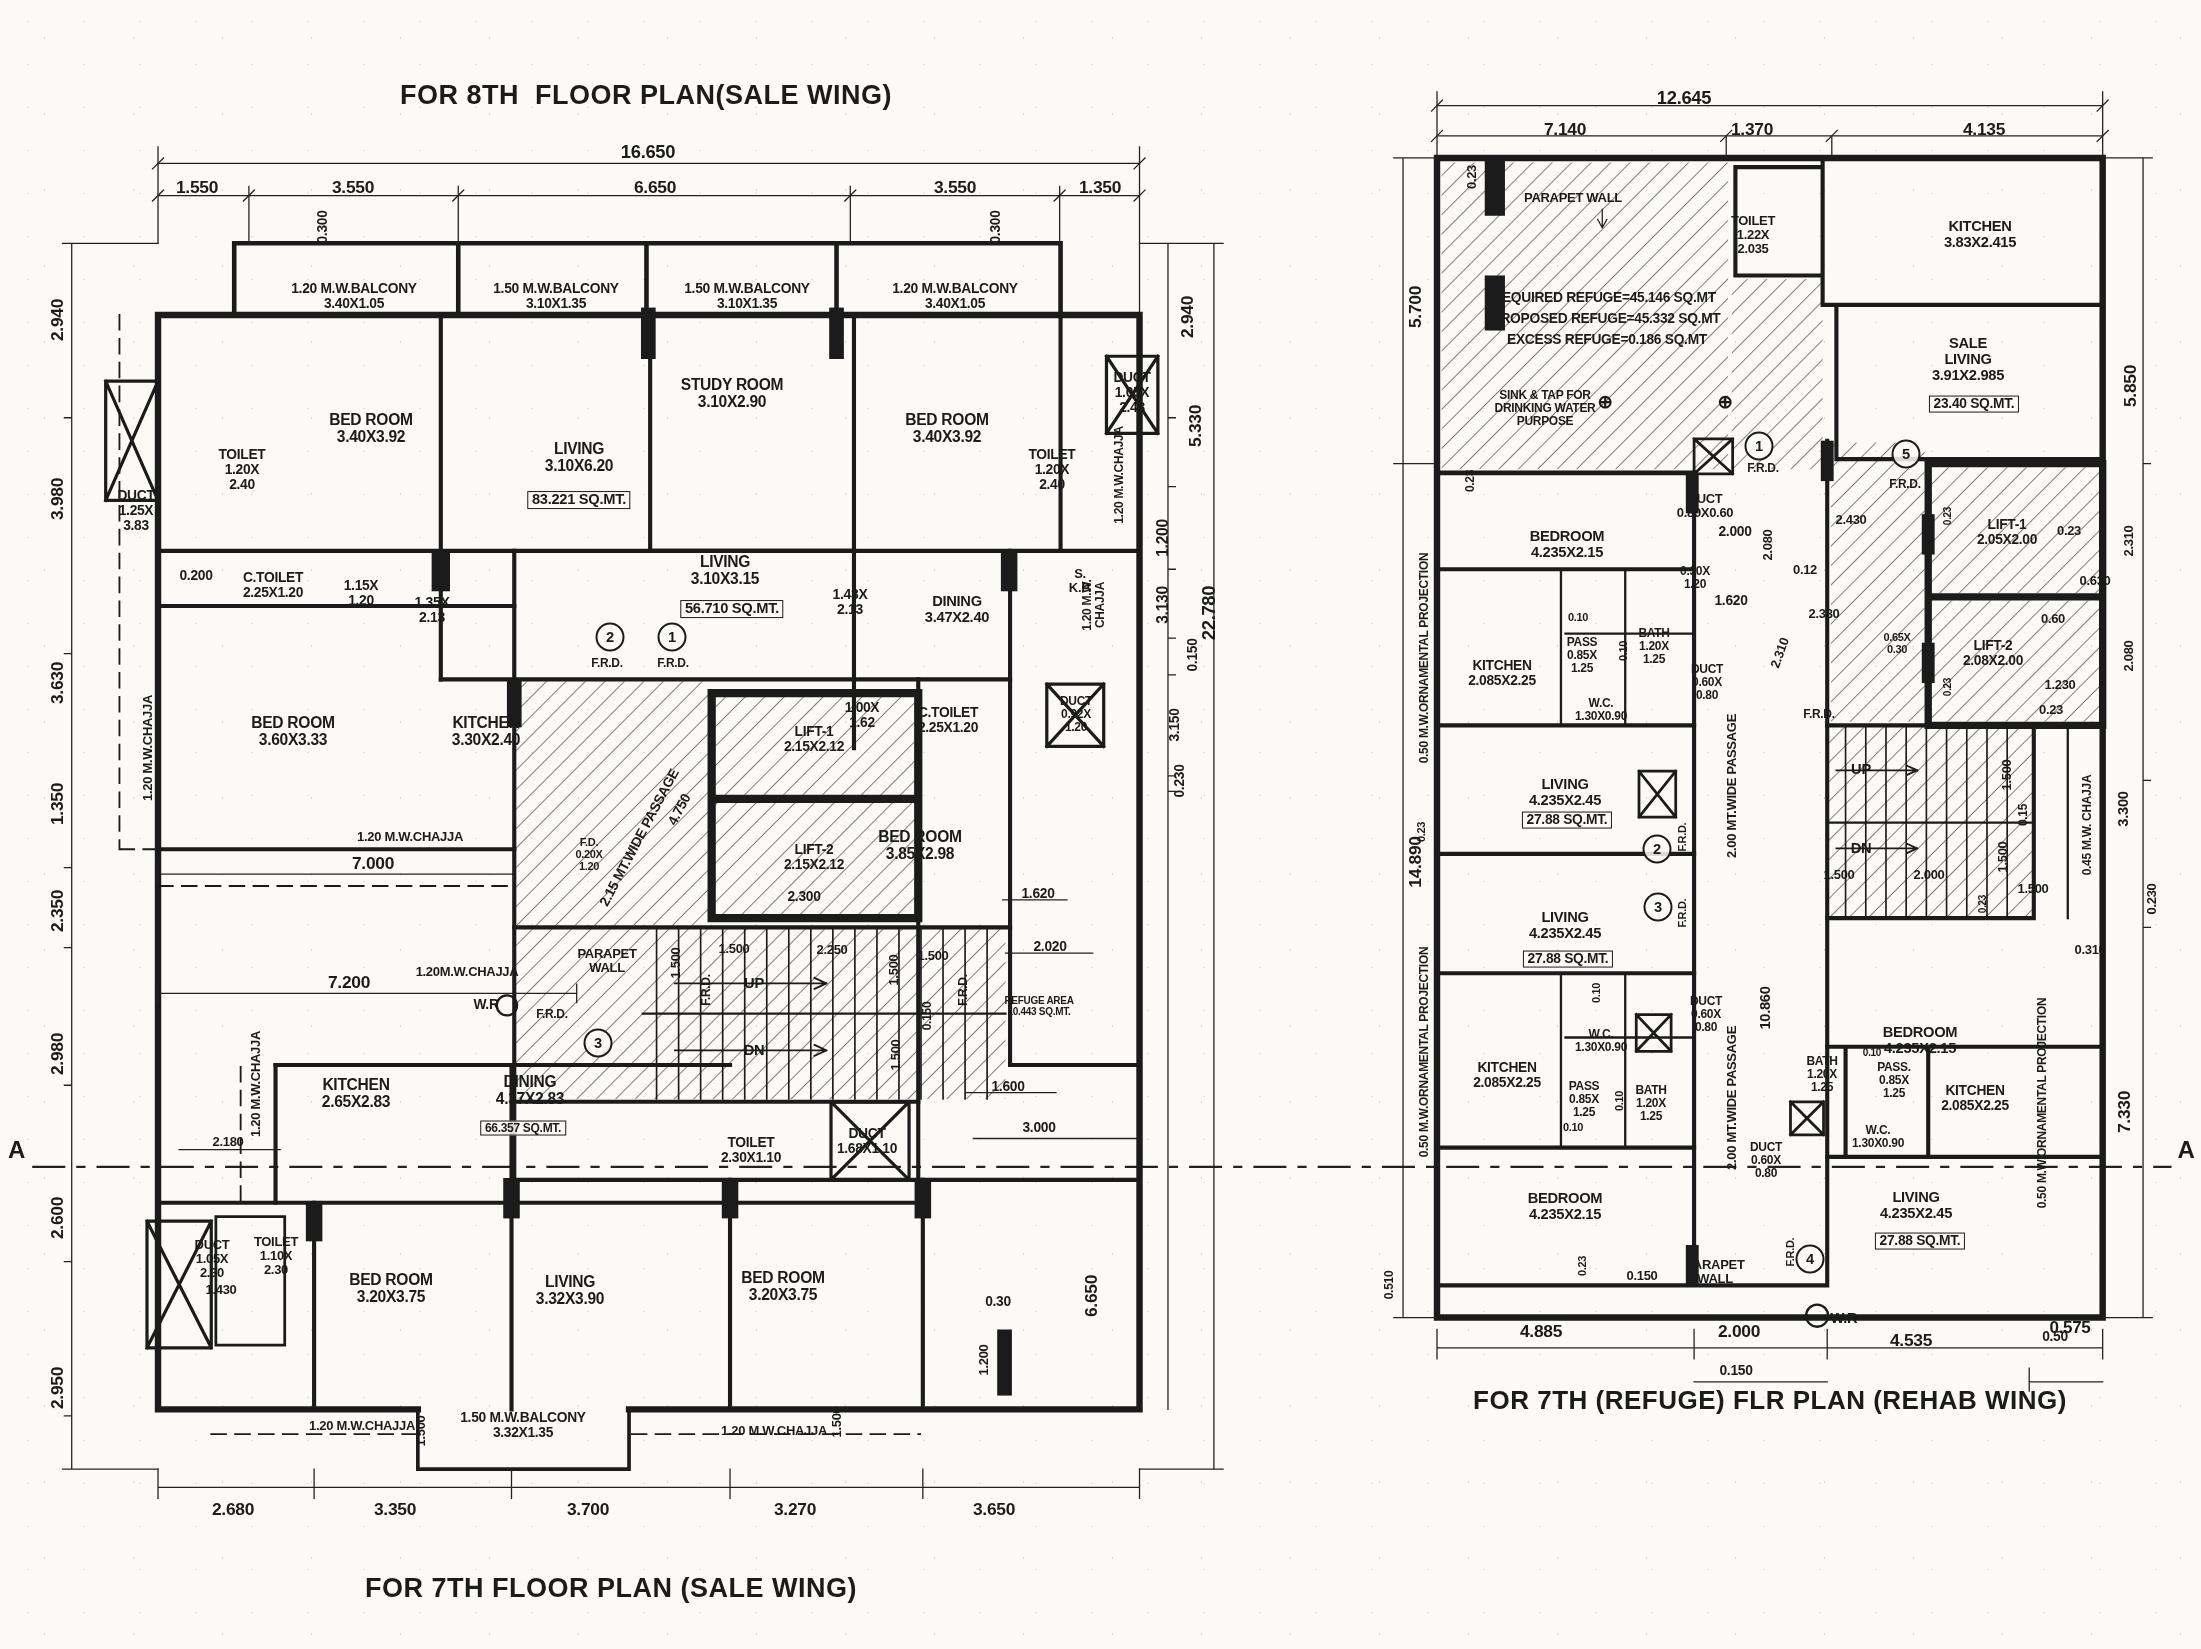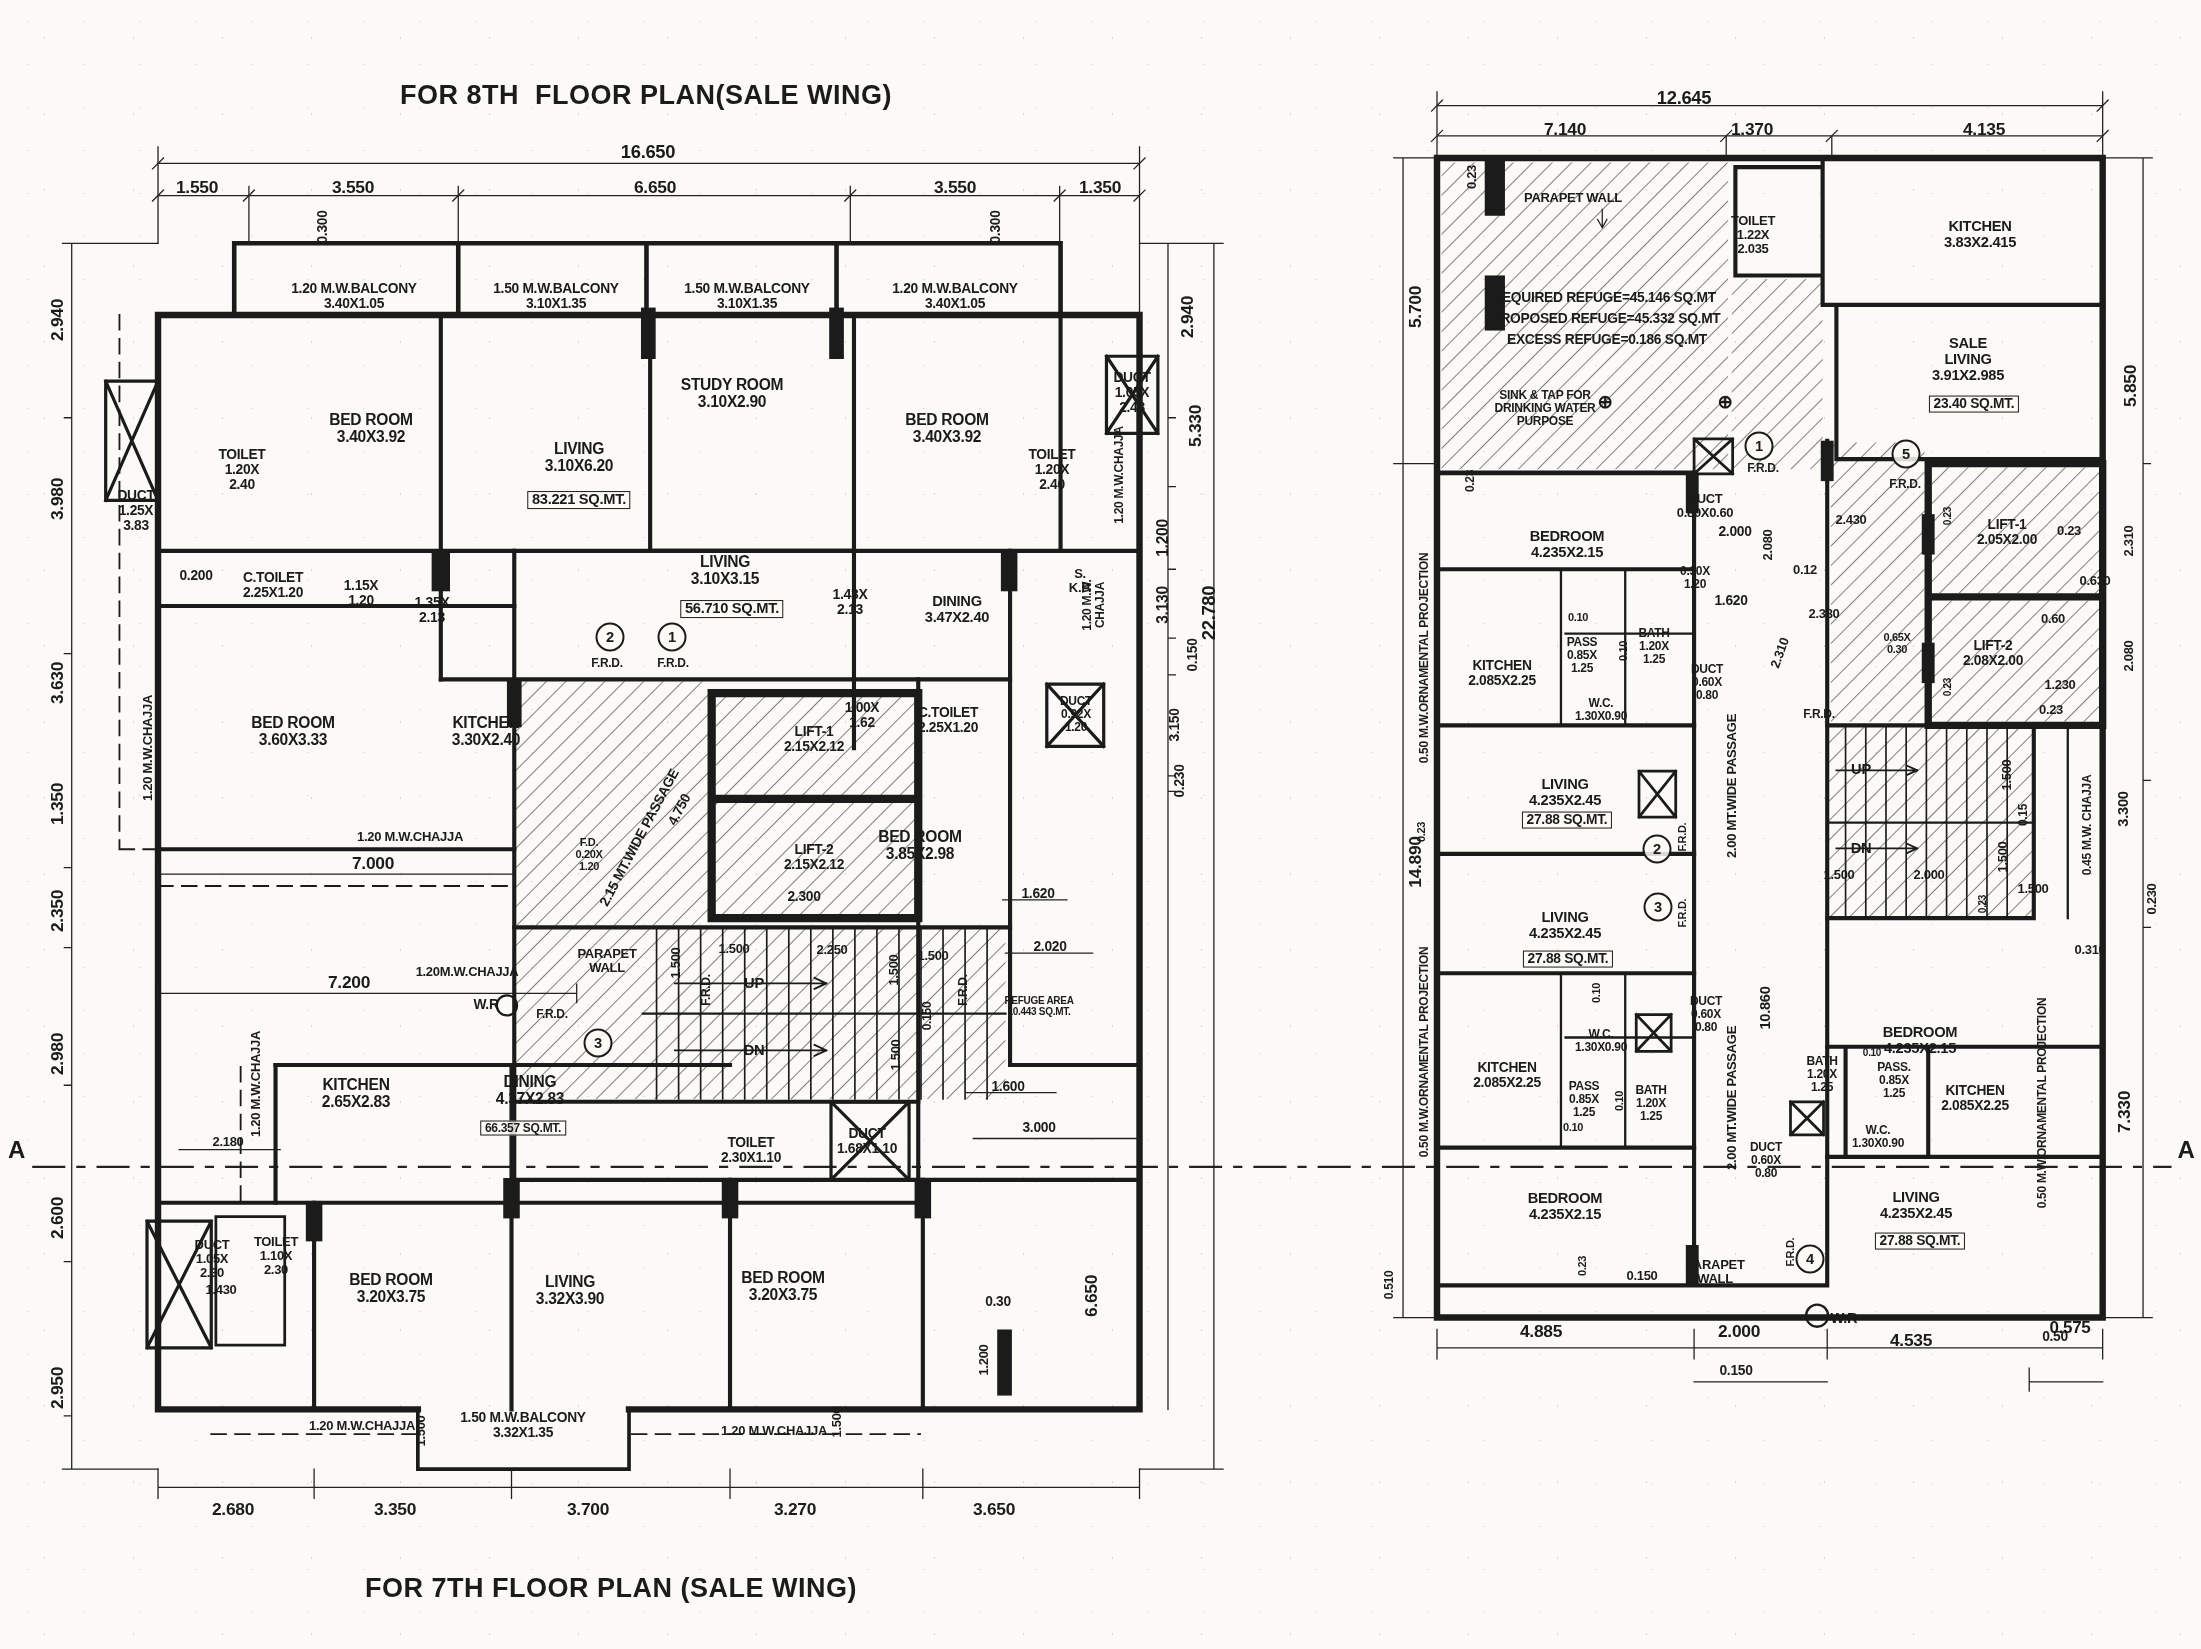--- a/index.html
+++ b/index.html
@@ -149,20 +149,21 @@
         <path d="M1745,228 V248 M1745,248 l-5,-9 M1745,248 l5,-9"></path>
       </g>
     </g>
   </svg>
 
   <div id="labels">
       <div class="lbl" style="left: 16.5px; top: 1150px; font-size: 24px; transform: translate(-50%, -50%); color: rgb(27, 27, 27);">A</div>
       <div class="lbl" style="left: 2186px; top: 1150px; font-size: 24px; transform: translate(-50%, -50%); color: rgb(27, 27, 27);">A</div>
       <div class="lbl title" style="left: 646px; top: 96px; font-size: 27px; transform: translate(-50%, -50%); color: rgb(27, 27, 27);">FOR 8TH  FLOOR PLAN(SALE WING)</div>
       <div class="lbl title" style="left: 611px; top: 1589px; font-size: 27px; transform: translate(-50%, -50%); color: rgb(27, 27, 27);">FOR 7TH FLOOR PLAN (SALE WING)</div>
+      <div class="lbl title" style="left: 1770px; top: 1400px; font-size: 26px; transform: translate(-50%, -50%); color: rgb(27, 27, 27);">FOR 7TH (REFUGE) FLR PLAN (REHAB WING)</div>
       <div class="lbl" style="left: 648px; top: 152px; font-size: 18.4px; transform: translate(-50%, -50%); color: rgb(27, 27, 27);">16.650</div>
       <div class="lbl" style="left: 197px; top: 187px; font-size: 17.4px; transform: translate(-50%, -50%); color: rgb(27, 27, 27);">1.550</div>
       <div class="lbl" style="left: 353px; top: 187px; font-size: 17.4px; transform: translate(-50%, -50%); color: rgb(27, 27, 27);">3.550</div>
       <div class="lbl" style="left: 655px; top: 187px; font-size: 17.4px; transform: translate(-50%, -50%); color: rgb(27, 27, 27);">6.650</div>
       <div class="lbl" style="left: 955px; top: 187px; font-size: 17.4px; transform: translate(-50%, -50%); color: rgb(27, 27, 27);">3.550</div>
       <div class="lbl" style="left: 1100px; top: 187px; font-size: 17.4px; transform: translate(-50%, -50%); color: rgb(27, 27, 27);">1.350</div>
       <div class="lbl" style="left: 323px; top: 227px; font-size: 13.8px; transform: translate(-50%, -50%) rotate(-90deg); color: rgb(27, 27, 27);">0.300</div>
       <div class="lbl" style="left: 996px; top: 227px; font-size: 13.8px; transform: translate(-50%, -50%) rotate(-90deg); color: rgb(27, 27, 27);">0.300</div>
       <div class="lbl" style="left: 57px; top: 320px; font-size: 17.4px; transform: translate(-50%, -50%) rotate(-90deg); color: rgb(27, 27, 27);">2.940</div>
       <div class="lbl" style="left: 57px; top: 499px; font-size: 17.4px; transform: translate(-50%, -50%) rotate(-90deg); color: rgb(27, 27, 27);">3.980</div>

